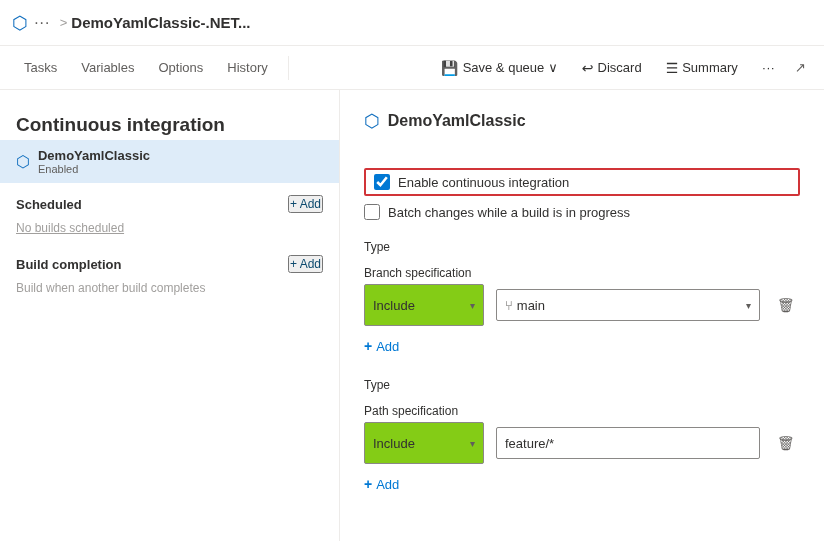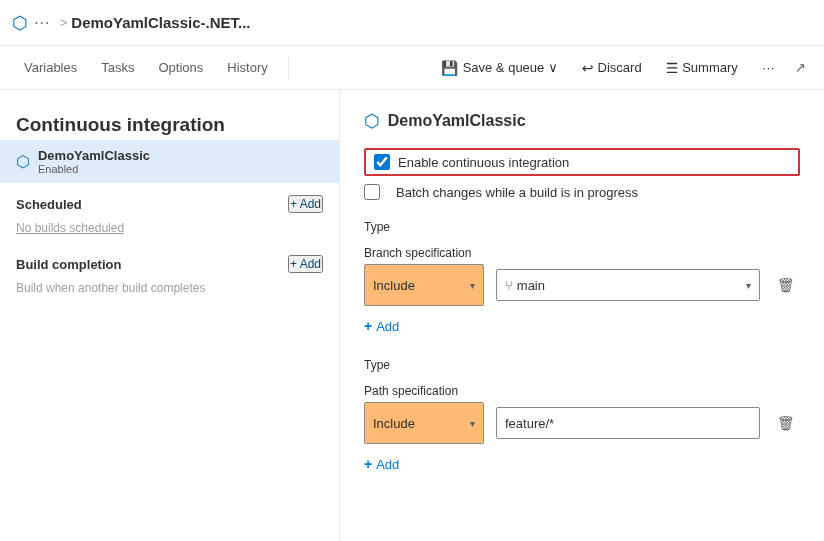--- a/index.html
+++ b/index.html
@@ -41,55 +41,55 @@
     .sidebar-build-desc { font-size: 12px; color: #a19f9d; padding: 4px 16px 8px; }
 
     
     .content { flex: 1; padding: 20px 24px; overflow-y: auto; }
     .content-header { display: flex; align-items: center; gap: 8px; margin-bottom: 16px; }
     .content-header-icon { color: #106ebe; font-size: 18px; }
     .content-title { font-size: 16px; font-weight: 600; color: #323130; }
 
     
     .checkbox-group { display: flex; flex-direction: column; gap: 8px; margin-bottom: 20px; }
-    .checkbox-row { display: flex; align-items: flex-end; gap: 16px; }
-    .checkbox-highlight { border: 2px solid #d13438; padding: 4px 8px; border-radius: 2px; display: flex; align-items: center; gap: 8px; }
+    .checkbox-row { display: flex; align-items: flex-end; gap: 8px; }
+    .checkbox-highlight { border: 2px solid #d13438; padding: 4px 8px; border-radius: 2px; display: flex; align-items: center; gap: 8px; margin-top: 20px; }
     .checkbox-input { width: 16px; height: 16px; accent-color: #0078d4; cursor: pointer; }
     .checkbox-label { font-size: 13px; color: #323130; }
 
     
     .filter-section { margin-bottom: 20px; }
     .filter-section-title { font-size: 14px; font-weight: 600; color: #323130; margin-bottom: 10px; }
     .filter-row-headers { display: flex; gap: 12px; margin-bottom: 4px; flex-direction: column; }
     .filter-col-label { font-size: 12px; color: #323130; font-weight: 500; }
     .filter-col-type { width: 120px; }
     .filter-col-spec { flex: 1; }
     .filter-row { display: flex; align-items: center; gap: 12px; margin-bottom: 8px; }
-    .select-dropdown { width: 120px; height: 32px; border: 1px solid #8a8886; border-radius: 2px; background: #fdba74; padding: 20px 8px; font-size: 13px; color: #323130; display: flex; align-items: center; justify-content: space-between; cursor: pointer; }
+    .select-dropdown { width: 120px; height: 32px; border: 1px solid #8a8886; border-radius: 2px; background: #84cc16; padding: 20px 8px; font-size: 13px; color: #323130; display: flex; align-items: center; justify-content: space-between; cursor: pointer; }
     .select-dropdown-arrow { color: #605e5c; font-size: 10px; }
     .spec-input { flex: 1; height: 32px; border: 1px solid #8a8886; border-radius: 2px; padding: 4px 8px; font-size: 13px; color: #323130; display: flex; align-items: center; }
     .spec-input-with-icon { display: flex; align-items: center; gap: 4px; }
     .spec-branch-icon { color: #605e5c; font-size: 13px; }
     .delete-btn { width: 28px; height: 28px; display: flex; align-items: center; justify-content: center; cursor: pointer; color: #605e5c; border: none; background: none; font-size: 14px; }
     .add-filter-btn { display: flex; align-items: center; gap: 4px; color: #0078d4; font-size: 13px; cursor: pointer; margin-top: 4px; border: none; background: none; padding: 4px 0; }
     .add-filter-icon { font-size: 14px; font-weight: bold; }
   </style>
 </head>
 <body>
 
 <div class="header">
   <span class="header-icon">⬡</span>
   <span class="header-dots">···</span>
   <span class="header-separator">&gt;</span>
   <span class="header-title">DemoYamlClassic-.NET...</span>
 </div>
 
 <div class="nav-tabs">
+  <button class="nav-tab">Tasks</button>
   <button class="nav-tab">Variables</button>
-  <button class="nav-tab">Tasks</button>
   <button class="nav-tab">Options</button>
   <button class="nav-tab">History</button>
   <div class="nav-divider"></div>
   <div class="nav-actions">
     <button class="btn-action">
       <span class="icon">💾</span>
       <span>Save &amp; queue</span>
       <span>∨</span>
     </button>
     <button class="btn-action">

